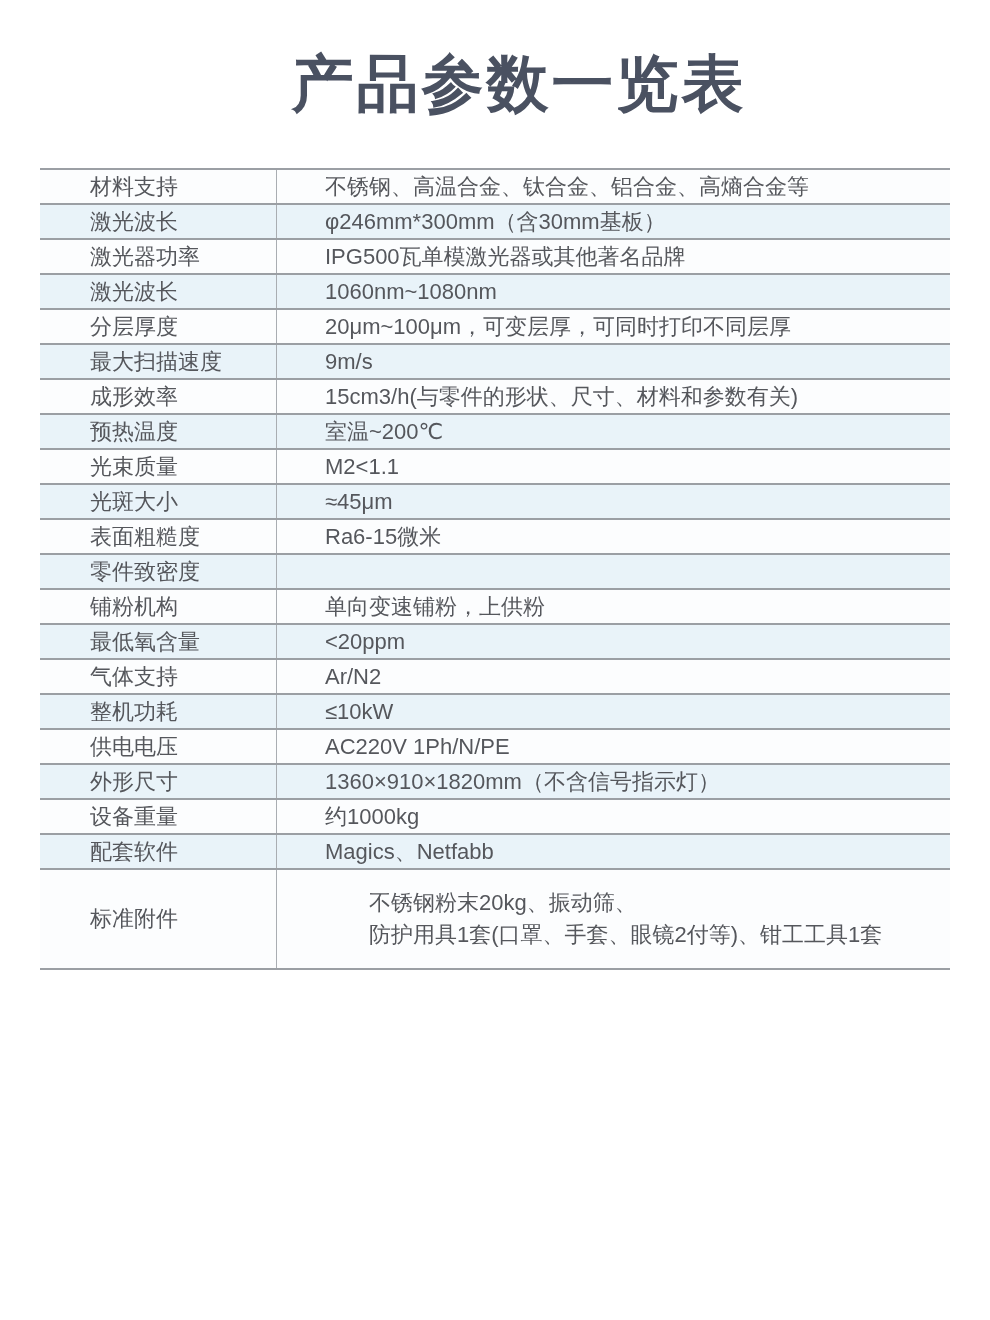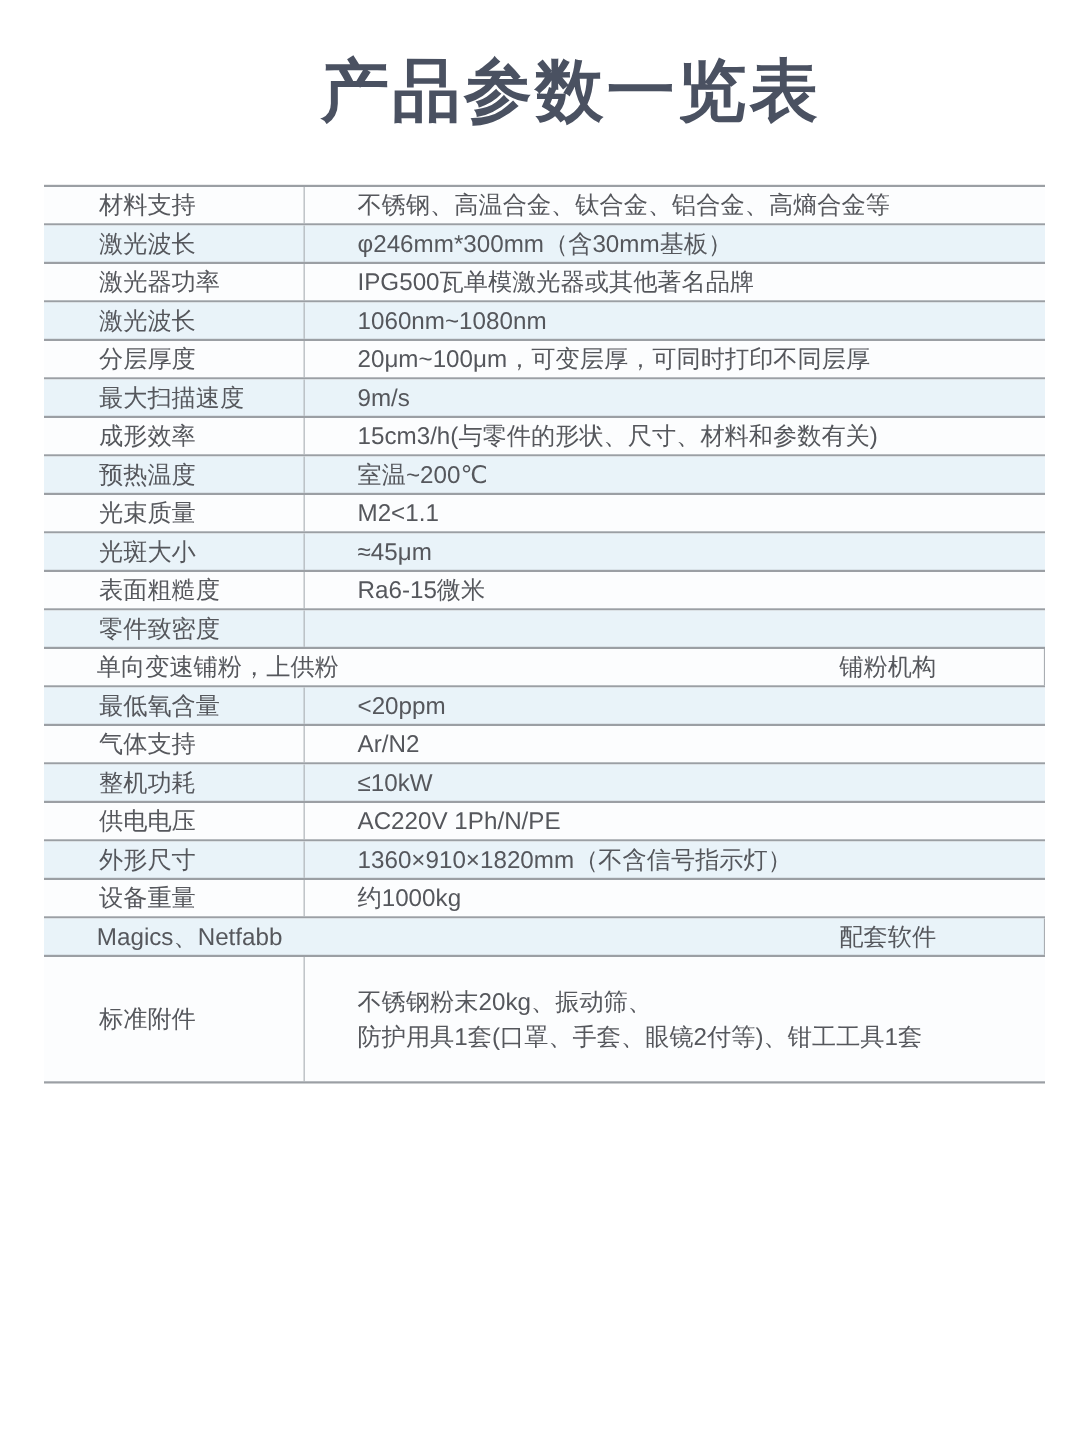--- a/index.html
+++ b/index.html
@@ -37,21 +37,21 @@
     border-top:2px solid var(--border);
   }
   .row{
     display:flex;
     box-sizing:border-box;
     height:35px;
     border-bottom:2px solid var(--border);
     background:var(--plain-row);
   }
   .row:nth-child(even){background:var(--accent-row);}
-  .row.tall{height:115px;}
+  .row.tall{height:100px;gap:44px;}
   .cell{
     display:flex;
     align-items:center;
     box-sizing:border-box;
     font-size:22px;
     line-height:1.45;
   }
   .cell.label{
     width:237px;
     padding-left:50px;
@@ -113,22 +113,22 @@
     <div class="cell value">≈45μm</div>
   </div>
   <div class="row">
     <div class="cell label">表面粗糙度</div>
     <div class="cell value">Ra6-15微米</div>
   </div>
   <div class="row">
     <div class="cell label">零件致密度</div>
   </div>
   <div class="row">
+    <div class="cell label">铺粉机构</div>
     <div class="cell value">单向变速铺粉，上供粉</div>
-    <div class="cell label">铺粉机构</div>
   </div>
   <div class="row">
     <div class="cell label">最低氧含量</div>
     <div class="cell value">&lt;20ppm</div>
   </div>
   <div class="row">
     <div class="cell label">气体支持</div>
     <div class="cell value">Ar/N2</div>
   </div>
   <div class="row">
@@ -141,22 +141,22 @@
   </div>
   <div class="row">
     <div class="cell label">外形尺寸</div>
     <div class="cell value">1360×910×1820mm（不含信号指示灯）</div>
   </div>
   <div class="row">
     <div class="cell label">设备重量</div>
     <div class="cell value">约1000kg</div>
   </div>
   <div class="row">
+    <div class="cell label">配套软件</div>
     <div class="cell value">Magics、Netfabb</div>
-    <div class="cell label">配套软件</div>
   </div>
   <div class="row tall">
     <div class="cell label">标准附件</div>
     <div class="cell value">不锈钢粉末20kg、振动筛、
 防护用具1套(口罩、手套、眼镜2付等)、钳工工具1套</div>
   </div>
 
 </div>
 
 </body></html>

